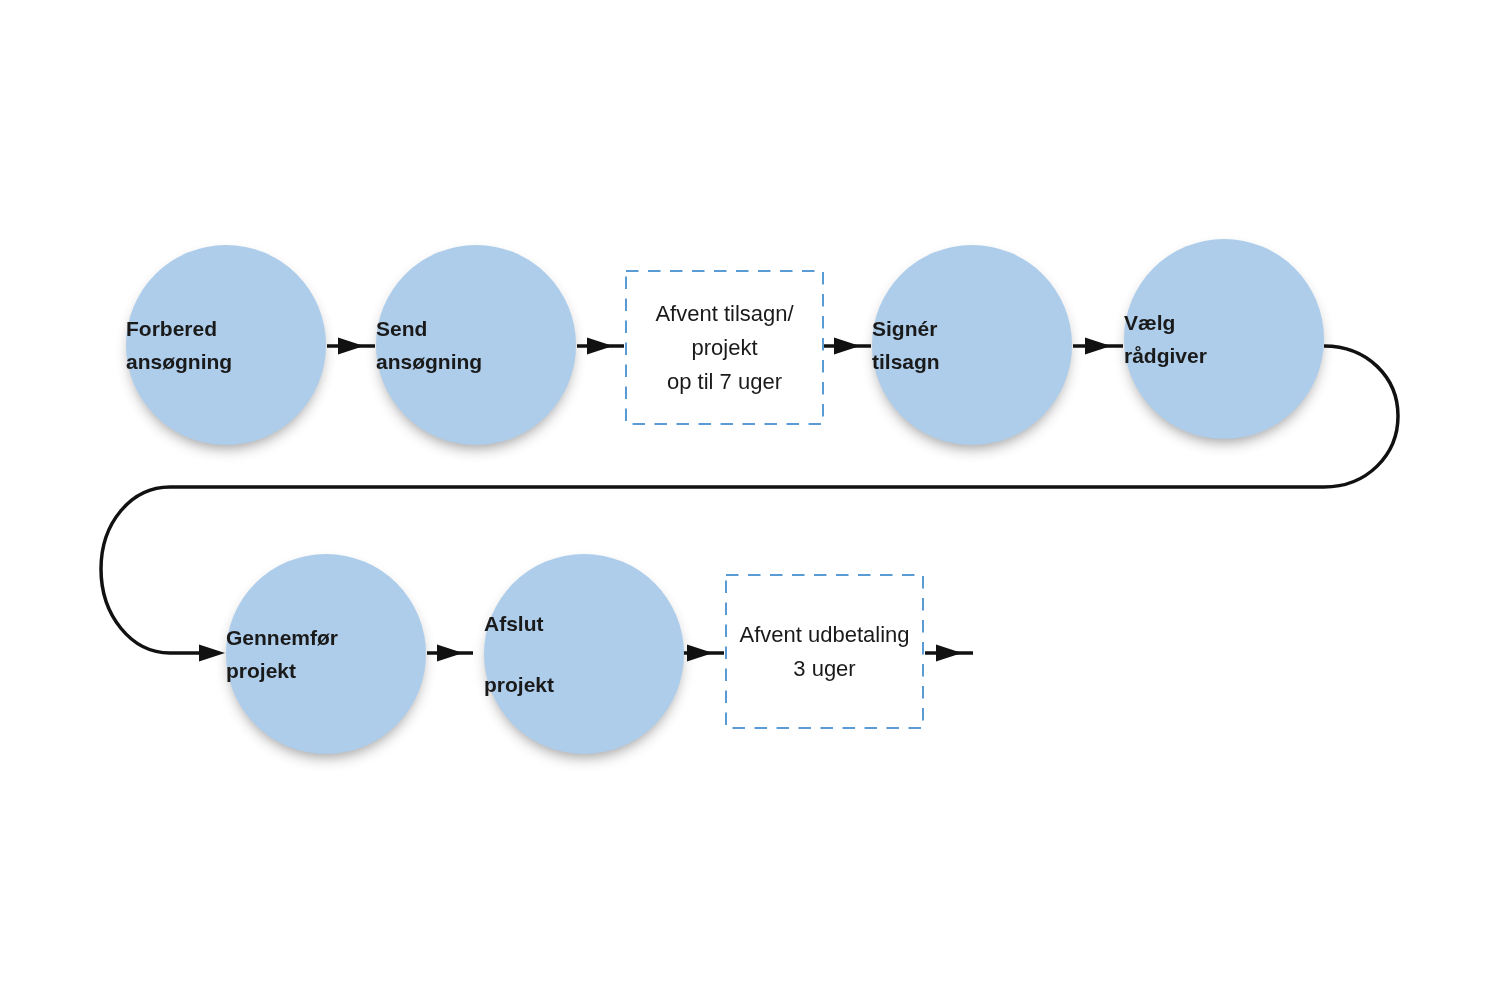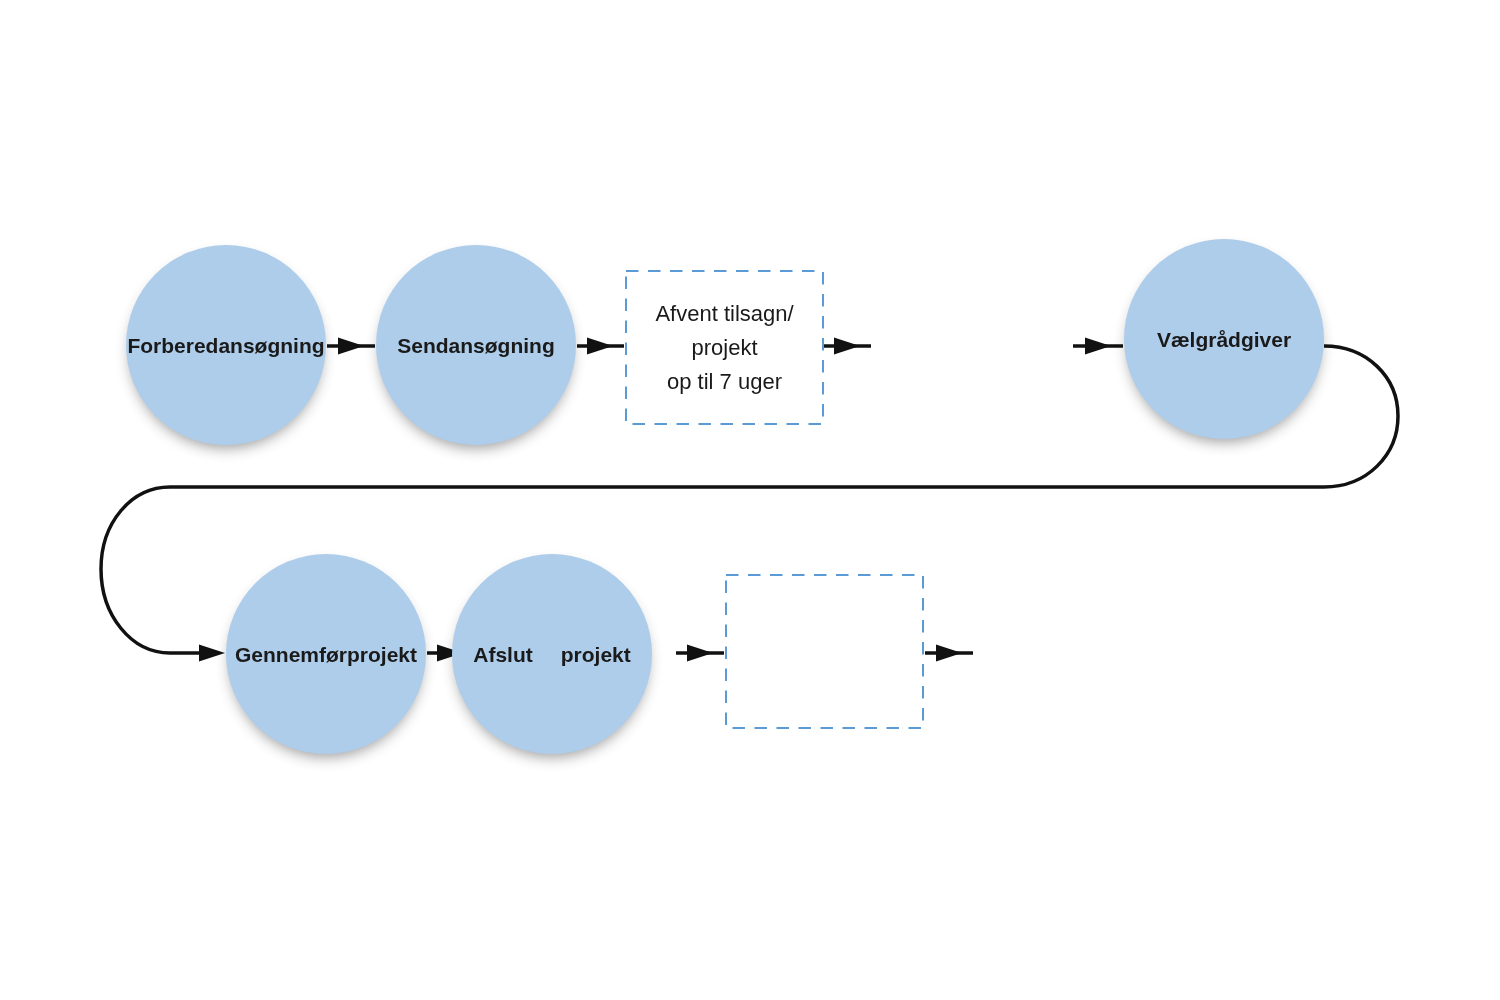--- a/index.html
+++ b/index.html
@@ -40,35 +40,35 @@
     stroke-dasharray: 12.5 9.5;
   }
   .node {
     position: absolute;
     width: 200px;
     height: 200px;
     border-radius: 50%;
     background: var(--node-fill, #aecdeb);
     box-shadow: 0 7px 14px -4px rgba(40, 40, 40, 0.45);
     display: flex;
-    flex-direction: row;
-    align-items: center;
+    flex-direction: column;
+    align-items: flex-start;
     justify-content: center;
     text-align: center;
     color: var(--text, #1a1a1a);
     font-size: 21px;
     font-weight: 700;
     line-height: 33px;
   }
   .n1 { left: 126px;  top: 245px; }
   .n2 { left: 376px;  top: 245px; }
   .n3 { left: 872px;  top: 245px; }
   .n4 { left: 1124px; top: 239px; }
   .n5 { left: 226px;  top: 554px; }
-  .n6 { left: 452px;  top: 554px; gap: 28px; }
+  .n6 { left: 484px;  top: 554px; gap: 28px; }
   .n7 { left: 975px;  top: 554px; }
   .wait {
     position: absolute;
     display: flex;
     flex-direction: column;
     align-items: center;
     justify-content: center;
     text-align: center;
     color: var(--text, #1a1a1a);
     font-size: 22px;
@@ -128,20 +128,24 @@
   <div class="node n1">
     <span>Forbered</span>
     <span>ansøgning</span>
   </div>
 
   <div class="node n2">
     <span>Send</span>
     <span>ansøgning</span>
   </div>
 
+  <div class="node n3">
+    <span>Signér</span>
+    <span>tilsagn</span>
+  </div>
 
   <div class="node n4">
     <span>Vælg</span>
     <span>rådgiver</span>
   </div>
 
   <div class="node n5">
     <span>Gennemfør</span>
     <span>projekt</span>
   </div>
@@ -151,14 +155,18 @@
     <span>projekt</span>
   </div>
 
 
   <div class="wait wb1">
     <span>Afvent tilsagn/</span>
     <span>projekt</span>
     <span>op til 7 uger</span>
   </div>
 
+  <div class="wait wb2">
+    <span>Afvent udbetaling</span>
+    <span>3 uger</span>
+  </div>
 
 </div>
 
 </body></html>

